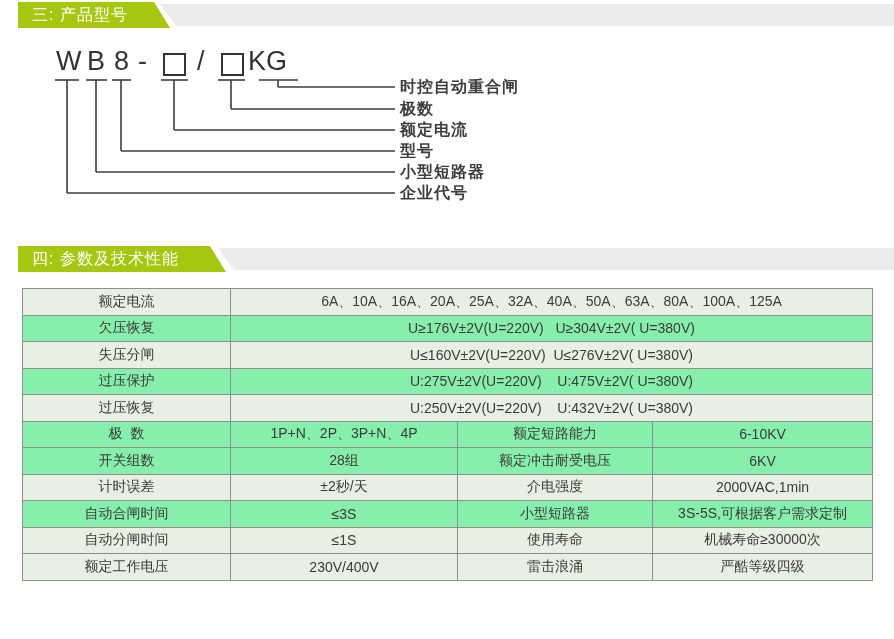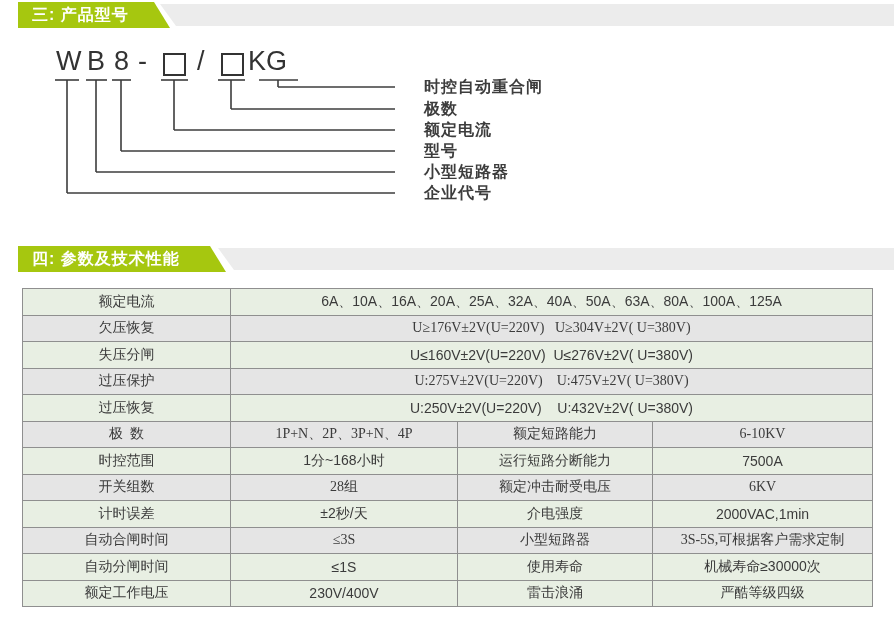--- a/index.html
+++ b/index.html
@@ -10,49 +10,49 @@
   }
   
   .banner{position:absolute;left:0;height:26px;width:894px;}
   .banner .gray-band{
     position:absolute;top:2px;bottom:2px;right:0;background:#ececec;
     clip-path:polygon(0 0,100% 0,100% 100%,16px 100%);
   }
   .banner .green-ribbon{
     position:absolute;top:0;bottom:0;left:18px;background:#a6c70f;
     clip-path:polygon(0 0,calc(100% - 16px) 0,100% 100%,0 100%);
-    color:#ffffff;font-weight:bold;font-size:16px;line-height:26px;
+    color:#ffffff;font-weight:normal;font-size:16px;line-height:26px;
     padding:0 30px 0 14px;letter-spacing:1px;box-sizing:border-box;
   }
   #banner3{top:2px;}
   #banner3 .green-ribbon{width:152px;}
   #banner3 .gray-band{left:160px;}
   #banner4{top:246px;padding-left:32px;}
   #banner4 .green-ribbon{width:208px;}
   #banner4 .gray-band{left:218px;}
 
   
   #diagram{position:absolute;left:0;top:40px;width:894px;height:200px;}
   #diagram svg{position:absolute;left:0;top:0;}
   .mchar{position:absolute;top:8px;font-size:27px;font-weight:500;color:#333;line-height:27px;}
   .mbox{position:absolute;top:13px;width:19px;height:19px;border:2px solid #333;}
   .dlabel{
-    position:absolute;left:424px;height:20px;line-height:20px;
+    position:absolute;left:400px;height:20px;line-height:20px;
     font-size:16px;font-weight:600;color:#3d3d3d;letter-spacing:1px;
   }
 
   
   #spec{position:absolute;left:22px;top:288px;border-collapse:collapse;table-layout:fixed;}
   #spec td{
     border:1.5px solid #8f8f8f;height:25.5px;padding:0 4px;
     text-align:center;vertical-align:middle;font-size:14px;color:#3b3b3b;
     white-space:pre-wrap;overflow:hidden;
   }
   #spec tr.g td{background:#e8efe3;}
-  #spec tr.w td{background:#e5e5e5;font-family:Liberation Serif, serif;}
+  #spec tr.w td{background:#86efac;}
 </style>
 </head>
 <body>
 
 <div class="banner" id="banner3">
   <div class="gray-band"></div>
   <div class="green-ribbon">三: 产品型号</div>
 </div>
 
 <div id="diagram">
@@ -131,26 +131,20 @@
   <tr class="g">
     <td>过压恢复</td>
     <td colspan="3">U:250V±2V(U=220V)    U:432V±2V( U=380V)</td>
   </tr>
   <tr class="w">
     <td>极  数</td>
     <td>1P+N、2P、3P+N、4P</td>
     <td>额定短路能力</td>
     <td>6-10KV</td>
   </tr>
-  <tr class="g">
-    <td>时控范围</td>
-    <td>1分~168小时</td>
-    <td>运行短路分断能力</td>
-    <td>7500A</td>
-  </tr>
   <tr class="w">
     <td>开关组数</td>
     <td>28组</td>
     <td>额定冲击耐受电压</td>
     <td>6KV</td>
   </tr>
   <tr class="g">
     <td>计时误差</td>
     <td>±2秒/天</td>
     <td>介电强度</td>

